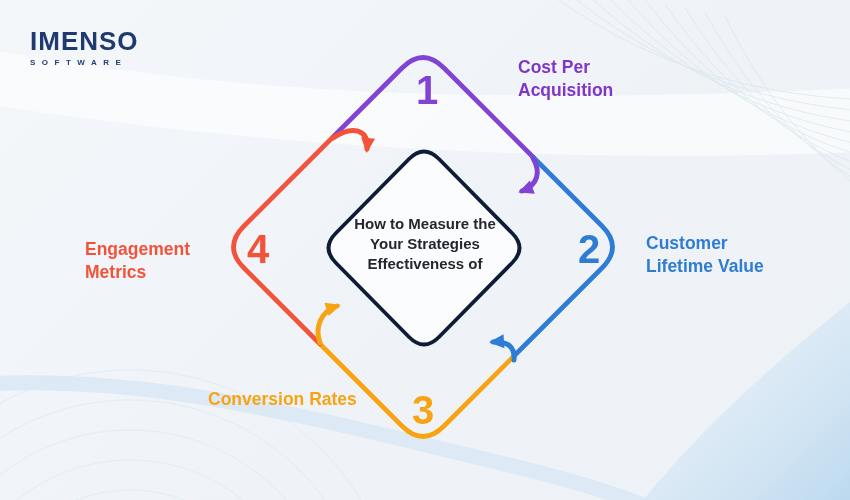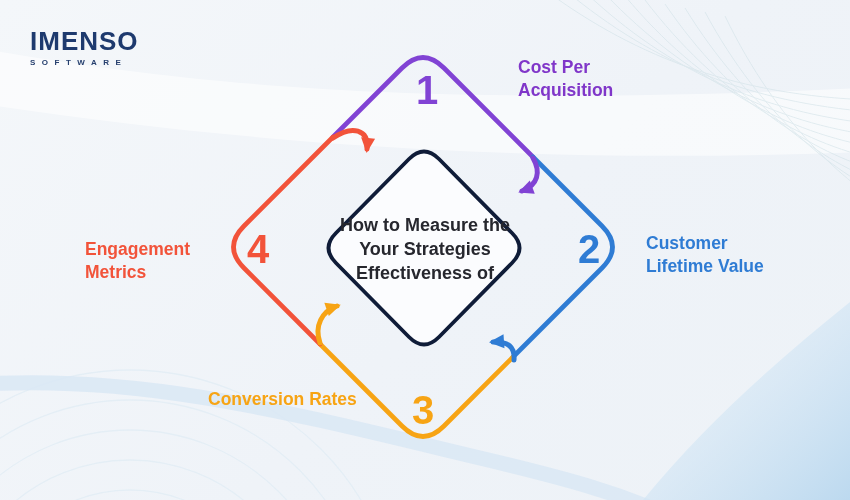--- a/index.html
+++ b/index.html
@@ -26,21 +26,21 @@
   .n4{left:258px;top:249px;color:#f2533a;}
   
   .lbl{position:absolute;font-size:17.5px;font-weight:700;line-height:1.33;}
   .l1{left:518px;top:56px;width:110px;color:#8036c9;}
   .l2{left:646px;top:232px;width:130px;color:#2f7cd4;}
   .l3{left:208px;top:388px;width:200px;color:#f7a414;}
   .l4{left:85px;top:238px;width:120px;color:#f2533a;}
   
   .title{
     position:absolute;left:334px;top:214px;width:182px;text-align:center;
-    font-size:18px;font-weight:700;color:#26272e;line-height:1.33;
+    font-size:15px;font-weight:700;color:#26272e;line-height:1.33;
   }
   
   .url{position:absolute;left:607px;top:455px;font-size:16.5px;font-weight:600;color:#1d2c4c;}
 </style>
 </head>
 <body>
 
 <div class="canvas">
 
   <svg class="layer" viewBox="0 0 850 500" aria-hidden="true">

